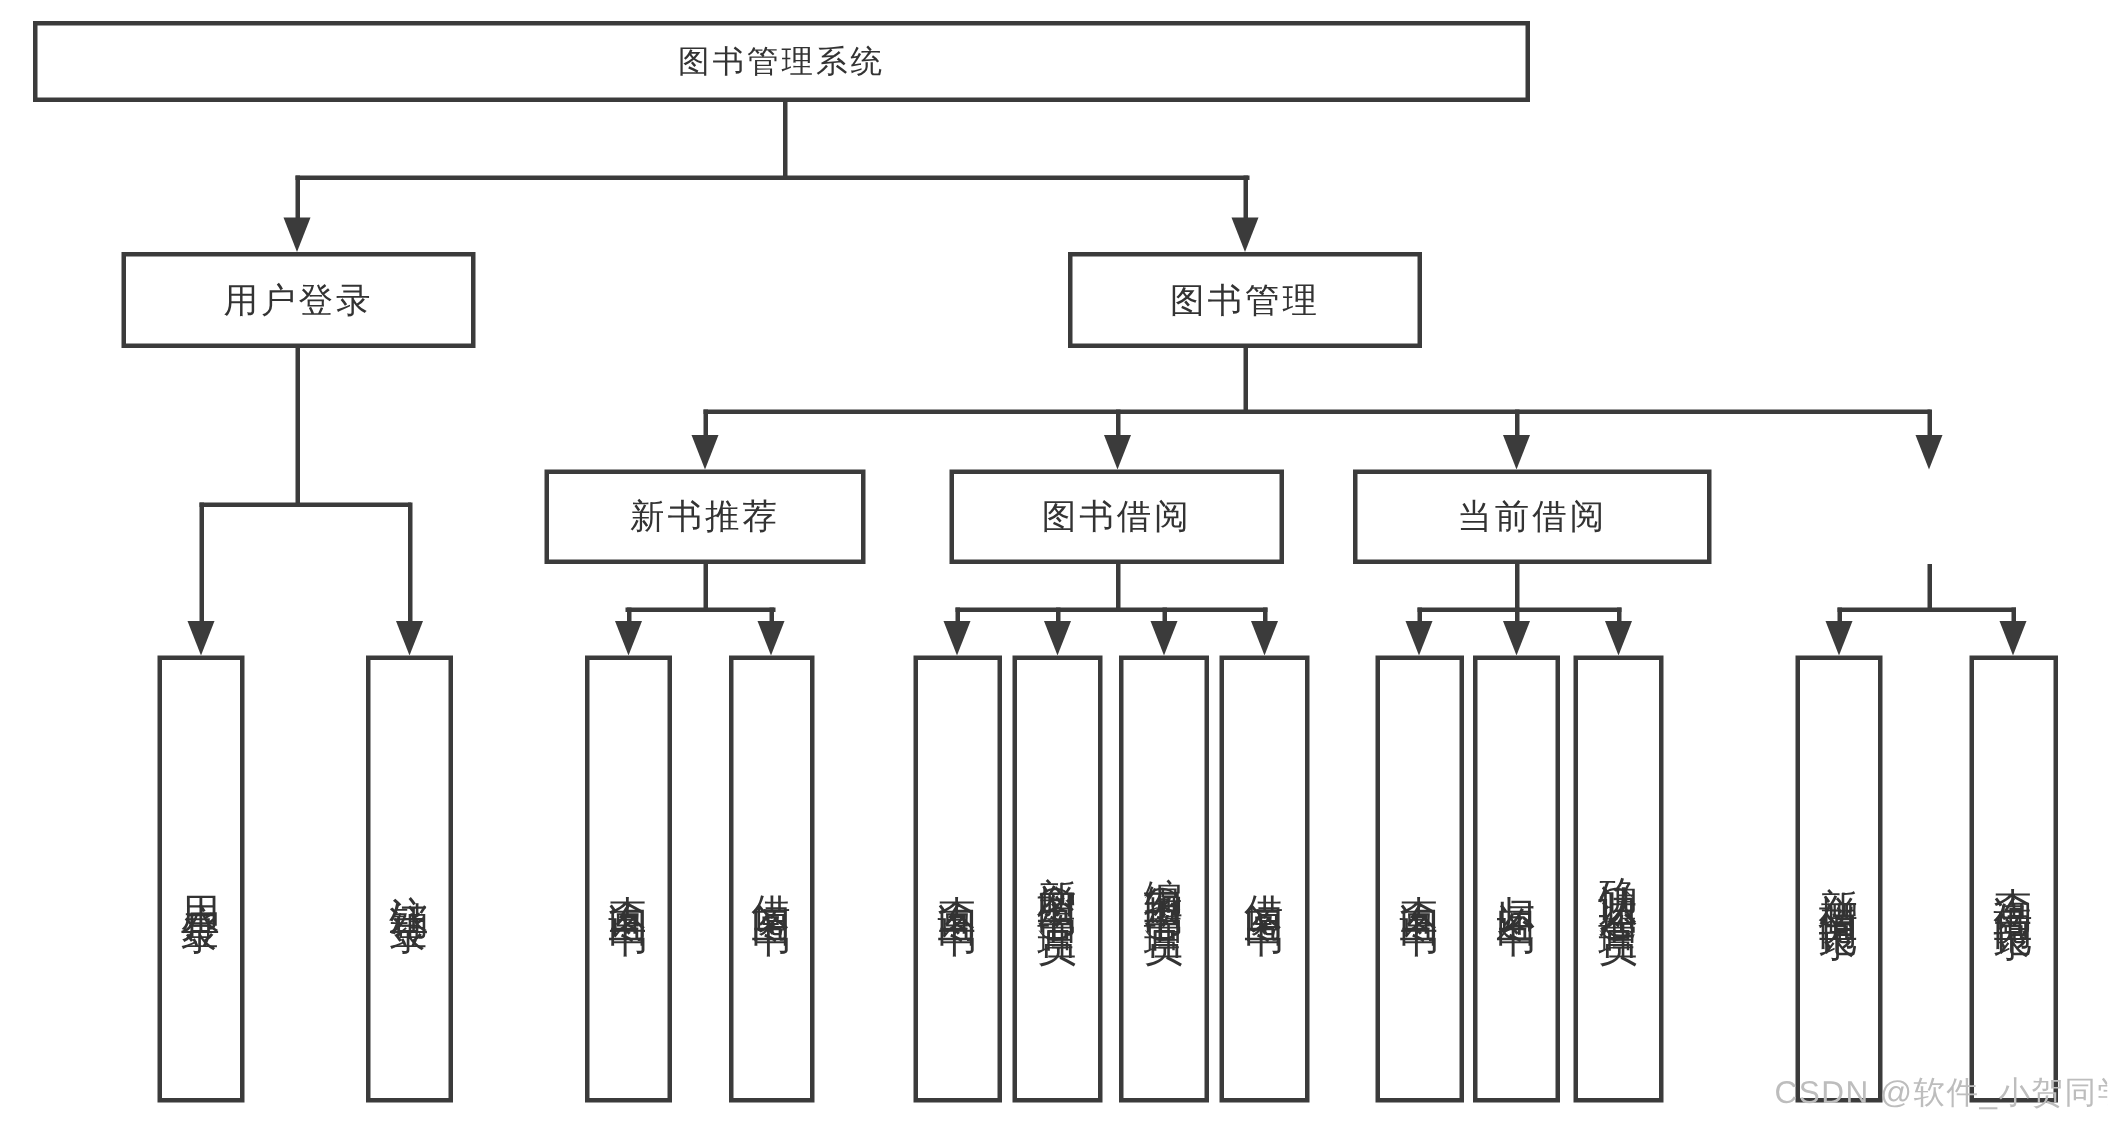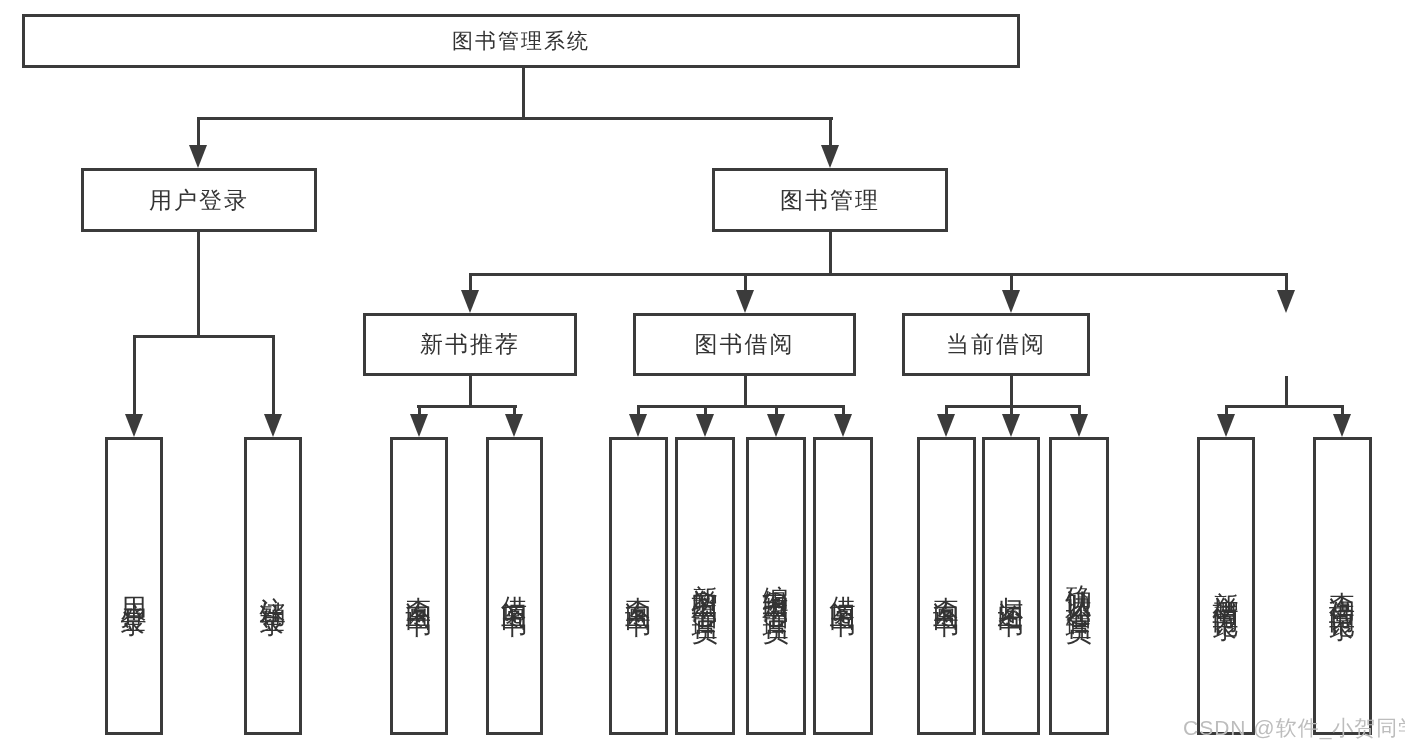--- a/index.html
+++ b/index.html
@@ -68,21 +68,21 @@
   <div class="arrow" style="left:1002px;top:290px;"></div>
   <div class="vline" style="left:1285px;top:273px;width:3px;height:19px;"></div>
   <div class="arrow" style="left:1277px;top:290px;"></div>
 
   <div class="box hbox" style="left:633px;top:313px;width:223px;height:63px;">
     <span class="lbl">图书借阅</span>
   </div>
   <div class="box hbox" style="left:363px;top:313px;width:214px;height:63px;">
     <span class="lbl">新书推荐</span>
   </div>
-  <div class="box hbox" style="left:902px;top:313px;width:188px;height:63px;">
+  <div class="box hbox" style="left:902px;top:313px;width:239px;height:63px;">
     <span class="lbl">当前借阅</span>
   </div>
 
   <div class="vline" style="left:469px;top:376px;width:3px;height:31px;"></div>
   <div class="hline" style="left:417px;top:405px;width:100px;height:3px;"></div>
   <div class="vline" style="left:418px;top:405px;width:3px;height:11px;"></div>
   <div class="arrow" style="left:410px;top:414px;"></div>
   <div class="vline" style="left:513px;top:405px;width:3px;height:11px;"></div>
   <div class="arrow" style="left:505px;top:414px;"></div>
 

